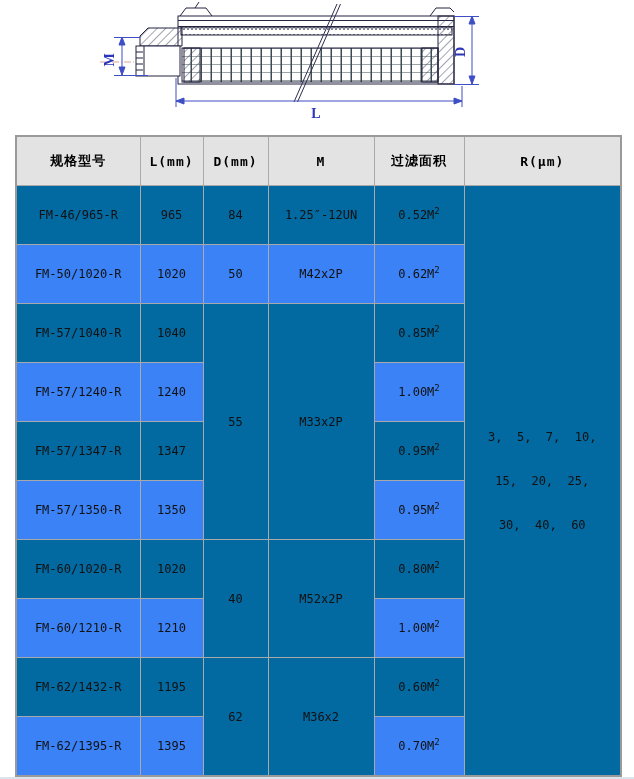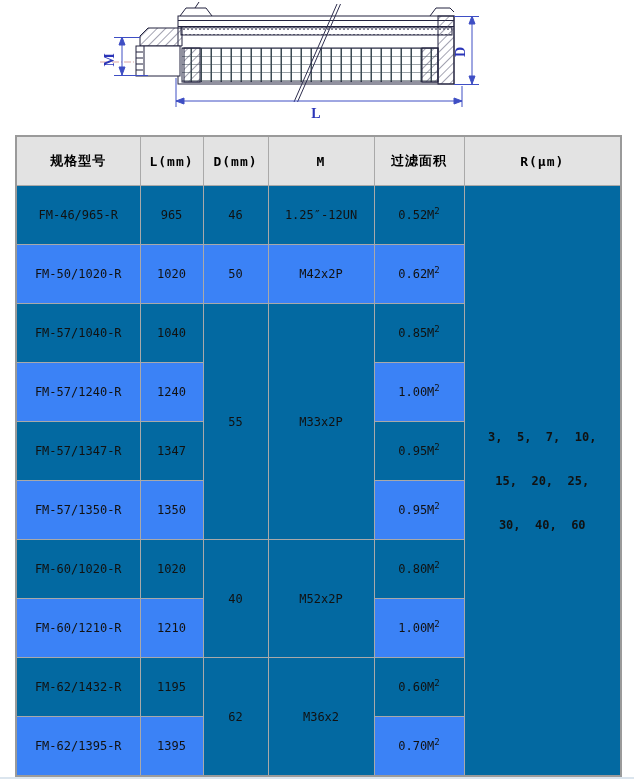--- a/index.html
+++ b/index.html
@@ -27,21 +27,21 @@
   table.spec th {
     height:48px; background:#e3e3e3; font-size:13px; font-weight:bold;
     letter-spacing:1px; color:#000;
   }
   table.spec td { height:58px; font-size:12px; background:#0369a1; }
   tr.alt td { background:#3b82f6; }
   
   td.span-cell { background:#ffffff; }
   td sup { font-size:9px; line-height:0; }
   td.r-cell { font-size:13px; }
-  td.r-cell div { margin:30px 0; white-space:pre-wrap;font-weight:bold; }
+  td.r-cell div { margin:30px 0; white-space:pre-wrap; }
 
   .bottom-line { position:absolute; left:0; right:0; bottom:0; height:2px; background:#dbe5ee; }
 </style>
 </head>
 <body>
 
 <div class="drawing-wrap">
   <svg viewBox="0 0 392 130" xmlns="http://www.w3.org/2000/svg">
     <defs>
       <pattern id="hatch" patternUnits="userSpaceOnUse" width="6" height="6" patternTransform="rotate(45)">
@@ -136,21 +136,21 @@
       <th>D(mm)</th>
       <th>M</th>
       <th>过滤面积</th>
       <th>R(μm)</th>
     </tr>
   </thead>
   <tbody>
     <tr>
       <td>FM-46/965-R</td>
       <td>965</td>
-      <td>46</td>
+      <td>84</td>
       <td>1.25″-12UN</td>
       <td><span>0.52M</span><sup>2</sup></td>
       <td class="r-cell span-cell" rowspan="10">
         <div>3,  5,  7,  10,</div>
         <div>15,  20,  25,</div>
         <div>30,  40,  60</div>
       </td>
     </tr>
     <tr class="alt">
       <td>FM-50/1020-R</td>

